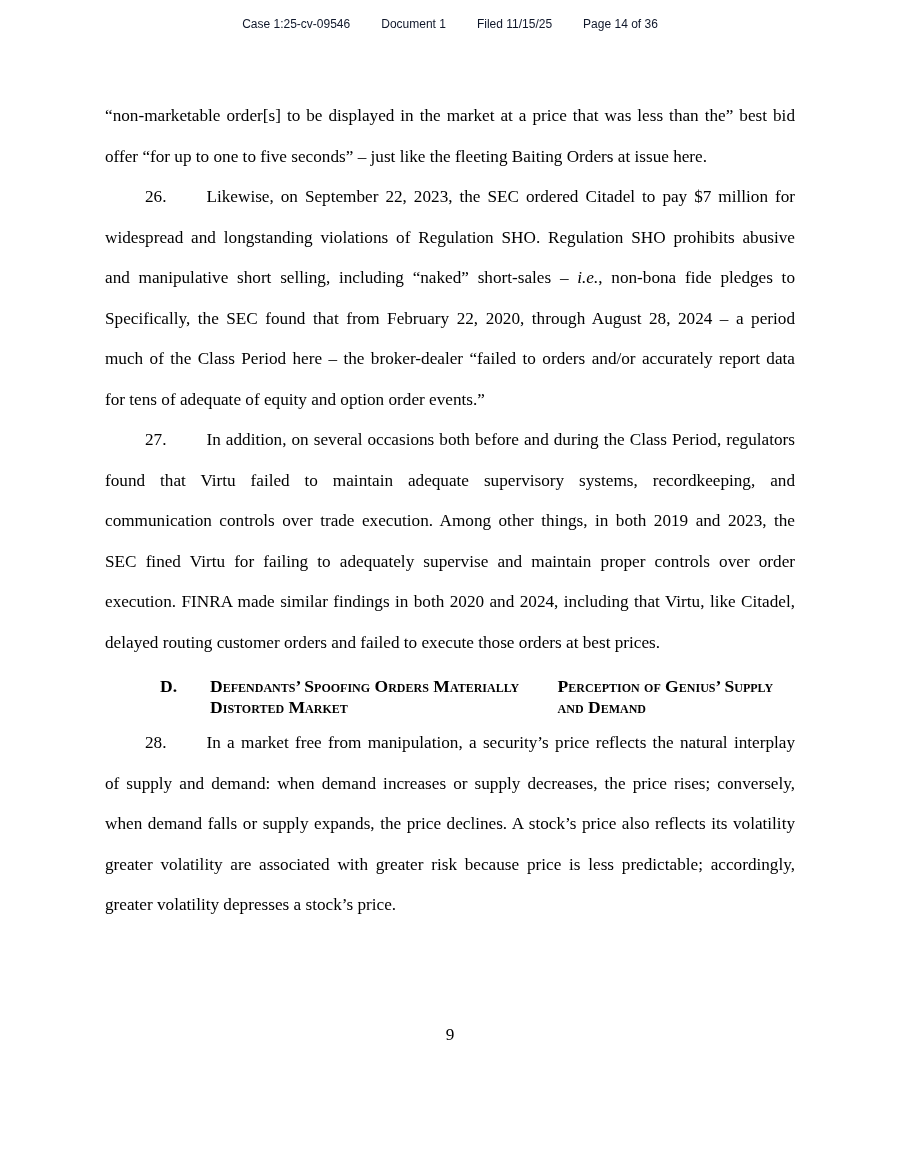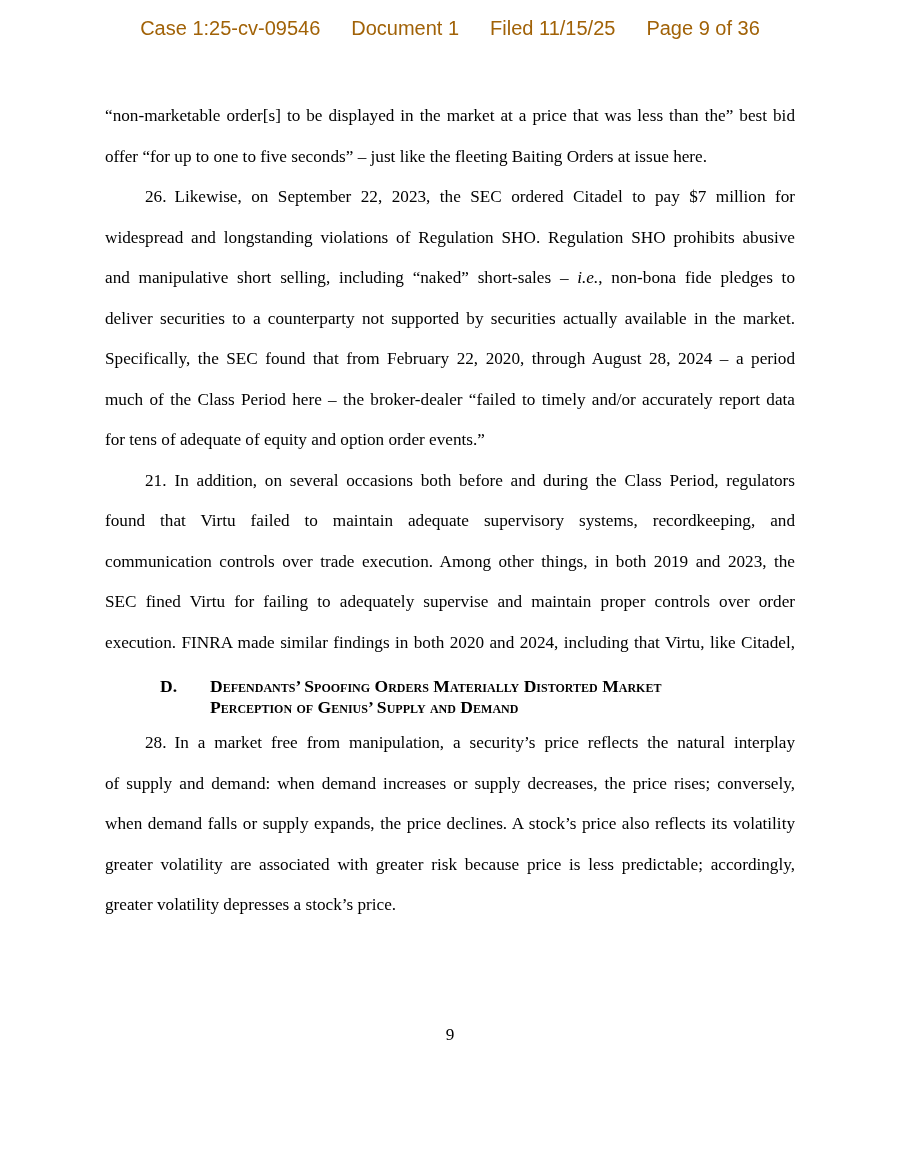--- a/index.html
+++ b/index.html
@@ -18,22 +18,22 @@
   }
   .doc-header {
     position: absolute;
     top: 17px;
     left: 0;
     right: 0;
     display: flex;
     justify-content: center;
     gap: 31px;
     font-family: "Liberation Sans", sans-serif;
-    font-size: 20px;
-    color: #a16207;
+    font-size: 12px;
+    color: #0f172a;
     white-space: nowrap;
   }
   .content {
     position: absolute;
     top: 96px;
     left: 105px;
     width: 690px;
     font-size: 17.2px;
   }
   .line {
@@ -42,80 +42,79 @@
     text-align: justify;
     text-align-last: justify;
     overflow: hidden;
   }
   .line.last {
     text-align-last: left;
   }
   .pnum {
     display: inline-block;
     margin-left: 40px;
-    margin-right: 8px;
+    margin-right: 40px;
   }
   .it {
     font-style: italic;
   }
   .heading {
     display: flex;
     margin-top: 13px;
     margin-bottom: 6px;
     font-weight: bold;
     font-variant: small-caps;
     font-size: 17.6px;
     line-height: 20.5px;
   }
   .hlabel {
     flex: none;
     width: 50px;
     margin-left: 55px;
   }
   .htext {
     display: flex;
-    flex-direction: column;
     flex: 1;
   }
   .doc-footer {
     position: absolute;
     top: 1025px;
     left: 0;
     right: 0;
     text-align: center;
     font-size: 17.2px;
     line-height: 20px;
   }
 </style>
 </head>
 <body>
 
 <div class="doc-header">
   <span>Case 1:25-cv-09546</span>
   <span>Document 1</span>
   <span>Filed 11/15/25</span>
-  <span>Page 9 of 36</span>
+  <span>Page 14 of 36</span>
 </div>
 
 <div class="content">
   <div>
       <div class="line"><span>“non-marketable order[s] to be displayed in the market at a price that was less than the” best bid</span></div>
       <div class="line last"><span>offer “for up to one to five seconds” – just like the fleeting Baiting Orders at issue here.</span></div>
       <div class="line"><span class="pnum">26.</span><span>Likewise, on September 22, 2023, the SEC ordered Citadel to pay $7 million for</span></div>
       <div class="line"><span>widespread and longstanding violations of Regulation SHO.  Regulation SHO prohibits abusive</span></div>
       <div class="line"><span>and manipulative short selling, including “naked” short-sales – </span><span class="it">i.e.</span><span>, non-bona fide pledges to</span></div>
-      <div class="line"><span>deliver securities to a counterparty not supported by securities actually available in the market.</span></div>
       <div class="line"><span>Specifically, the SEC found that from February 22, 2020, through August 28, 2024 – a period covering</span></div>
-      <div class="line"><span>much of the Class Period here – the broker-dealer “failed to timely and/or accurately report data</span></div>
+      <div class="line"><span>much of the Class Period here – the broker-dealer “failed to orders and/or accurately report data</span></div>
       <div class="line last"><span>for tens of adequate of equity and option order events.”</span></div>
-      <div class="line"><span class="pnum">21.</span><span>In addition, on several occasions both before and during the Class Period, regulators</span></div>
+      <div class="line"><span class="pnum">27.</span><span>In addition, on several occasions both before and during the Class Period, regulators</span></div>
       <div class="line"><span>found that Virtu failed to maintain adequate supervisory systems, recordkeeping, and</span></div>
       <div class="line"><span>communication controls over trade execution.  Among other things, in both 2019 and 2023, the</span></div>
       <div class="line"><span>SEC fined Virtu for failing to adequately supervise and maintain proper controls over order</span></div>
       <div class="line"><span>execution.  FINRA made similar findings in both 2020 and 2024, including that Virtu, like Citadel,</span></div>
+      <div class="line last"><span>delayed routing customer orders and failed to execute those orders at best prices.</span></div>
     </div>
 
   <div class="heading">
     <span class="hlabel">D.</span>
     <span class="htext">
       <span>Defendants’ Spoofing Orders Materially Distorted Market</span>
       <span>Perception of Genius’ Supply and Demand</span>
     </span>
   </div>
 

